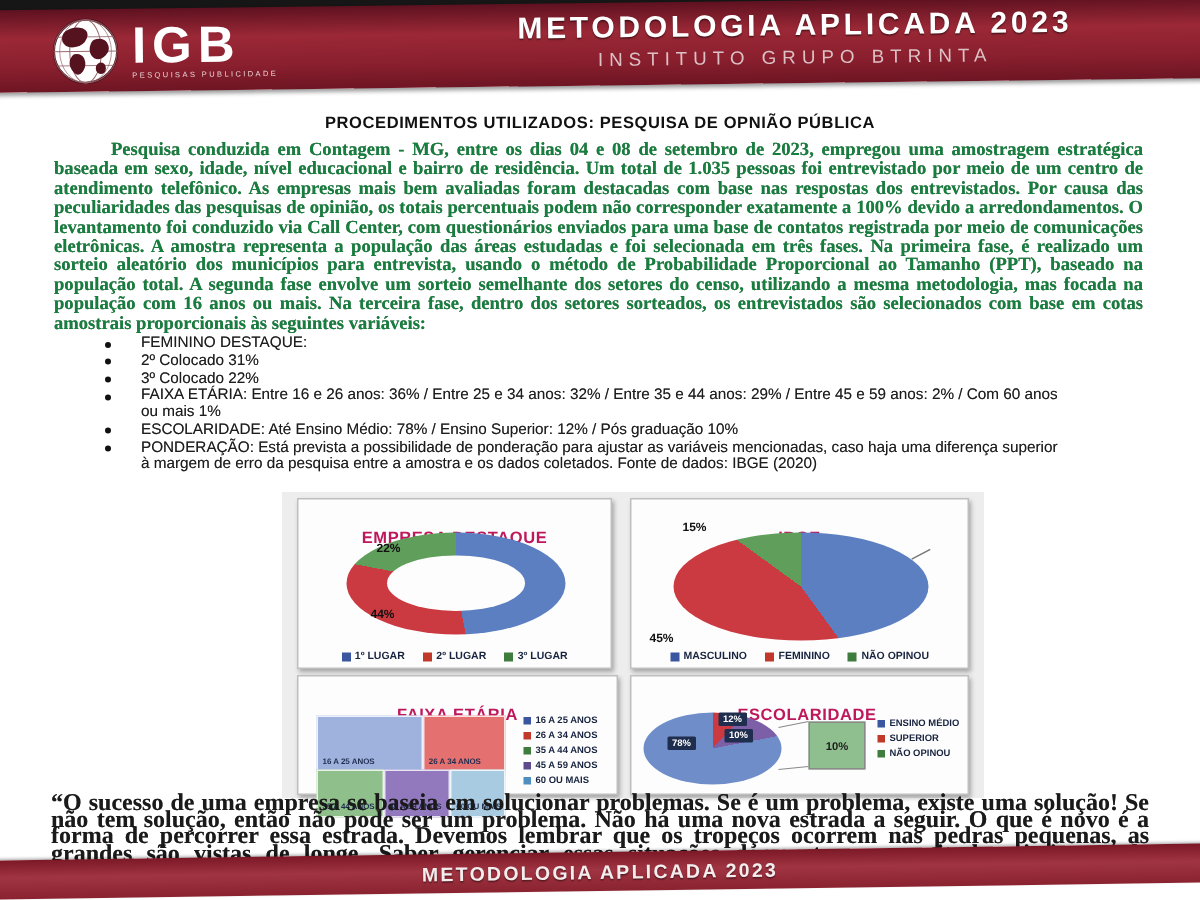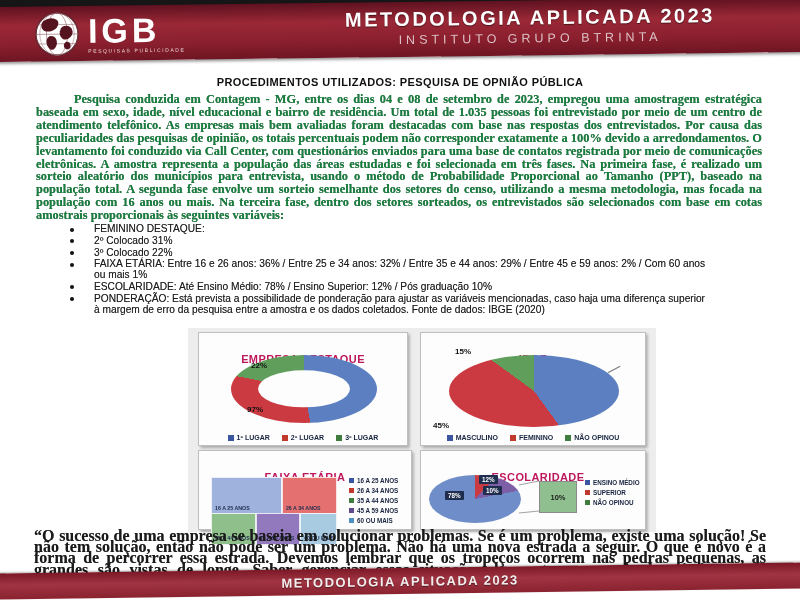--- a/index.html
+++ b/index.html
@@ -129,21 +129,21 @@
   <li>ESCOLARIDADE: Até Ensino Médio: 78% / Ensino Superior: 12% / Pós graduação 10%</li>
   <li>PONDERAÇÃO: Está prevista a possibilidade de ponderação para ajustar as variáveis mencionadas, caso haja uma diferença superior à margem de erro da pesquisa entre a amostra e os dados coletados. Fonte de dados: IBGE (2020)</li>
 </ul>
 
 <div class="charts-backdrop"></div>
 
 <div class="chart-box" style="left:198px;top:332px;width:208px;height:112px;">
   <div class="chart-title">EMPRESA DESTAQUE</div>
   <div class="pie donut" style="left: 32px; top: 22px; width: 146px; height: 68px; background: conic-gradient(rgb(91, 127, 192) 0%, rgb(91, 127, 192) 47%, rgb(204, 58, 65) 47%, rgb(204, 58, 65) 78%, rgb(95, 158, 91) 78%, rgb(95, 158, 91) 100%);"></div>
   <span class="pie-label" style="left:52px;top:28px;">22%</span>
-  <span class="pie-label" style="left:48px;top:72px;">97%</span>
+  <span class="pie-label" style="left:48px;top:72px;">44%</span>
   <div class="legend-row" style="left:0;right:0;bottom:4px;">
     <span class="li-item">
         <i class="sw" style="background-color: rgb(59, 86, 160);"></i>
         <span>1º LUGAR</span>
       </span>
     <span class="li-item">
         <i class="sw" style="background-color: rgb(192, 57, 43);"></i>
         <span>2º LUGAR</span>
       </span>
     <span class="li-item">

